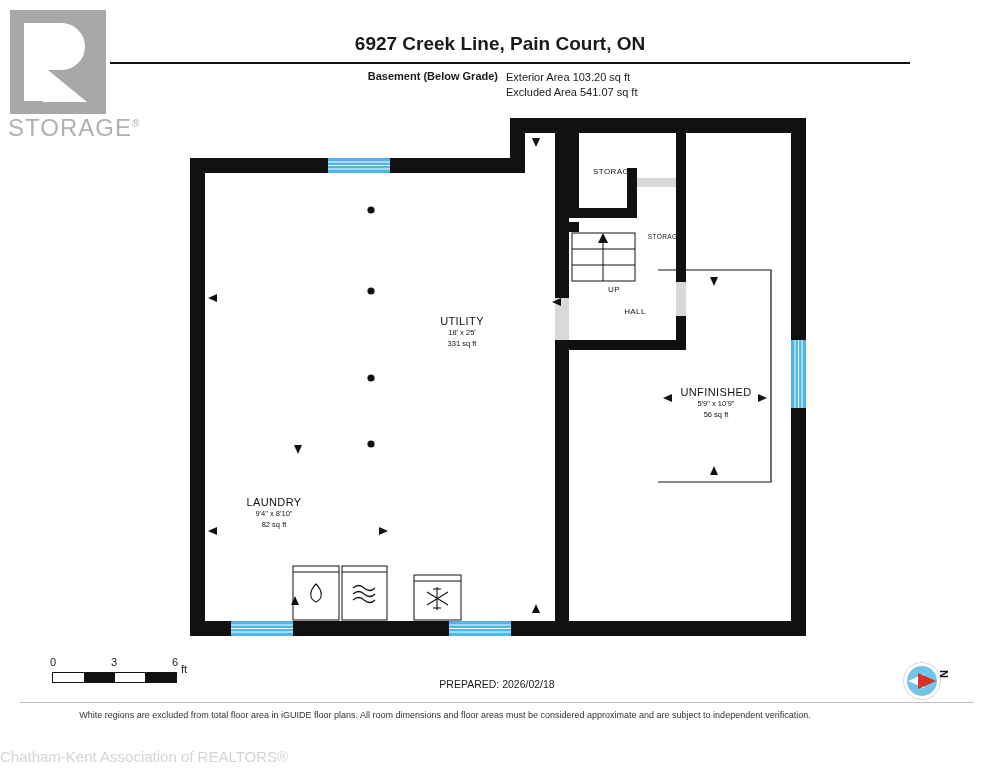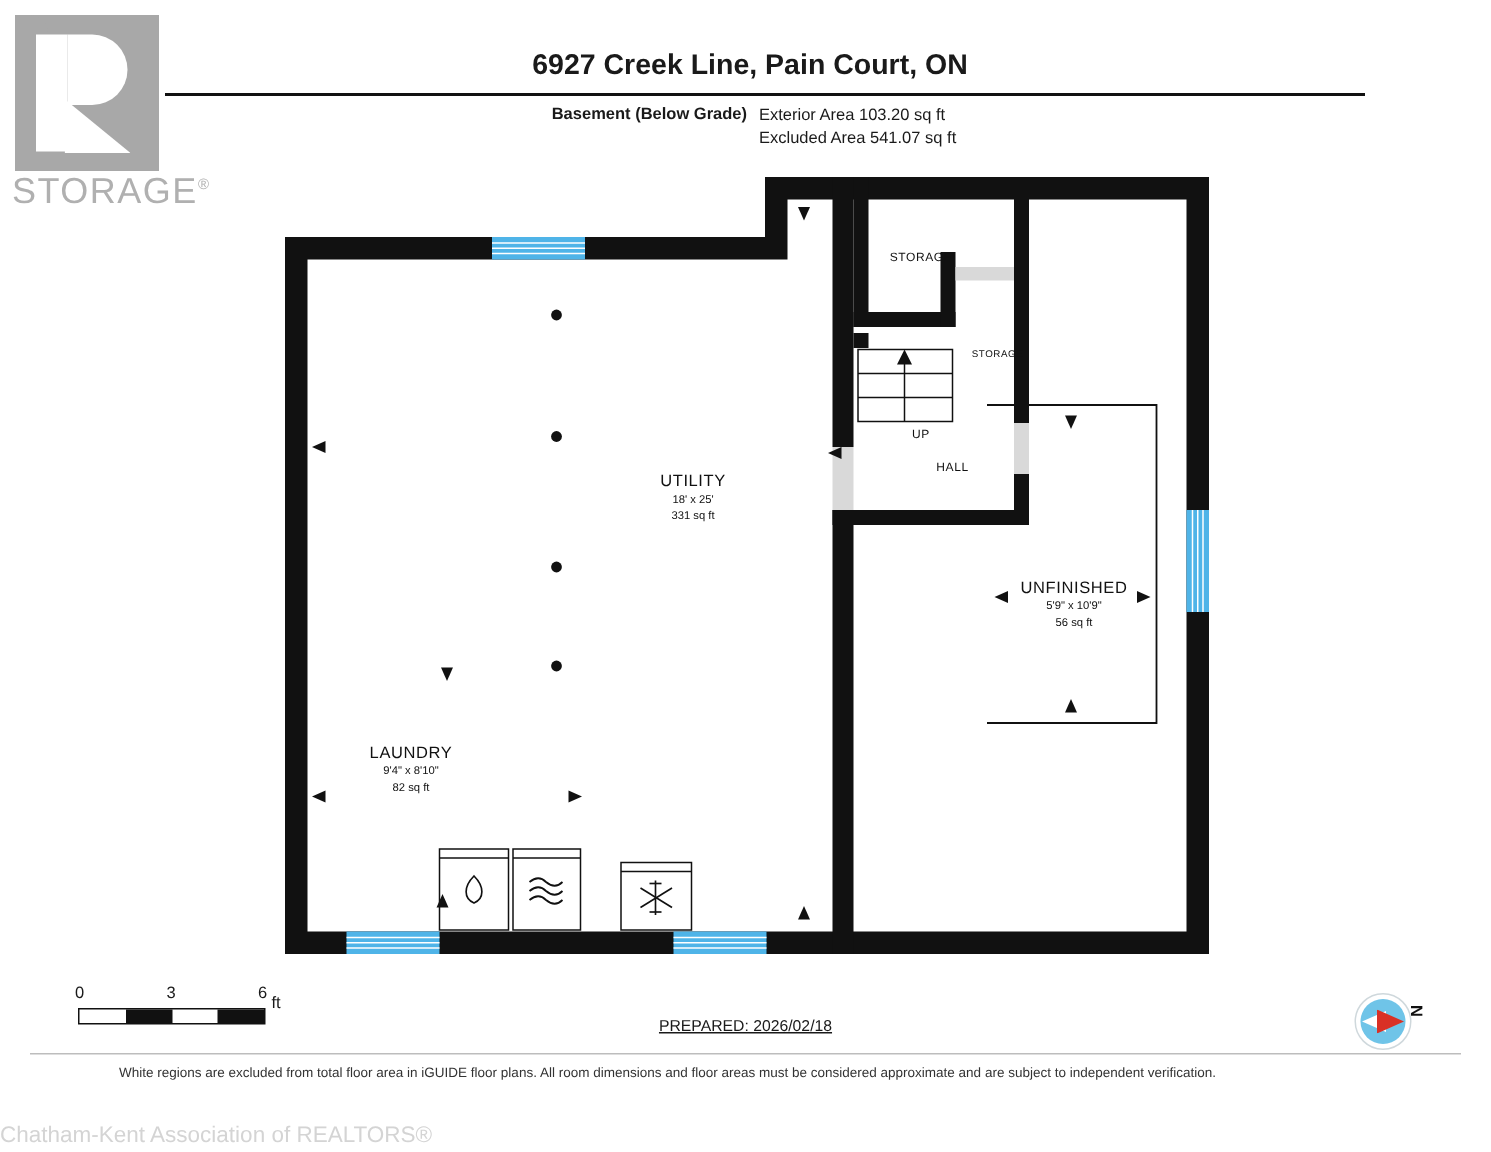--- a/index.html
+++ b/index.html
@@ -52,21 +52,21 @@
   
   #scalebar { position: absolute; left: 52px; top: 672px; width: 125px; height: 11px; border: 1px solid #111; background:#fff; display: flex; }
   #scalebar i { display: block; height: 100%; flex: 1 1 25%; }
   #scalebar i.k { background: #111111; }
   .scale-tick { position: absolute; font-size: 11px; color: #1a1a1a; }
   #scale-0 { left: 53px; top: 668px; transform: translate(-50%,-100%); }
   #scale-3 { left: 114px; top: 668px; transform: translate(-50%,-100%); }
   #scale-6 { left: 175px; top: 668px; transform: translate(-50%,-100%); }
   #scale-unit { left: 181px; top: 663px; }
 
-  #prepared { position: absolute; left: 0; top: 678px; width: 994px; text-align: center; font-size: 10.5px; color: #1a1a1a; text-decoration: underline; }
+  #prepared { position: absolute; left: 0; top: 678px; width: 994px; text-align: center; font-size: 10.5px; color: #1a1a1a; }
 
   #compass { position: absolute; left: 903px; top: 662px; width: 38px; height: 38px; }
   #compass .ring { position:absolute; inset:0; border: 1.5px solid #cfd8dc; border-radius: 50%; background: #ffffff; }
   #compass .disc { position:absolute; left:4px; top:4px; width:30px; height:30px; border-radius:50%; background:#6fc4e8; }
   #compass .wht { position:absolute; left:5px; top:12px; width:16px; height:14px; background:#ffffff; clip-path: polygon(100% 0, 100% 100%, 0 50%); }
   #compass .red { position:absolute; left:15px; top:11px; width:18px; height:16px; background:#d93025; clip-path: polygon(0 0, 100% 50%, 0 100%); }
   #compass-n { position:absolute; left:940px; top:668px; font-size: 11px; font-weight: bold; color:#111; transform: rotate(90deg); }
 
   #foot-rule { position: absolute; left: 20px; top: 702px; width: 954px; height: 1px; background: #bdbdbd; }
   #disclaimer { position: absolute; left: 0; top: 710px; width: 890px; text-align: center; font-size: 9px; color: #333333; }

